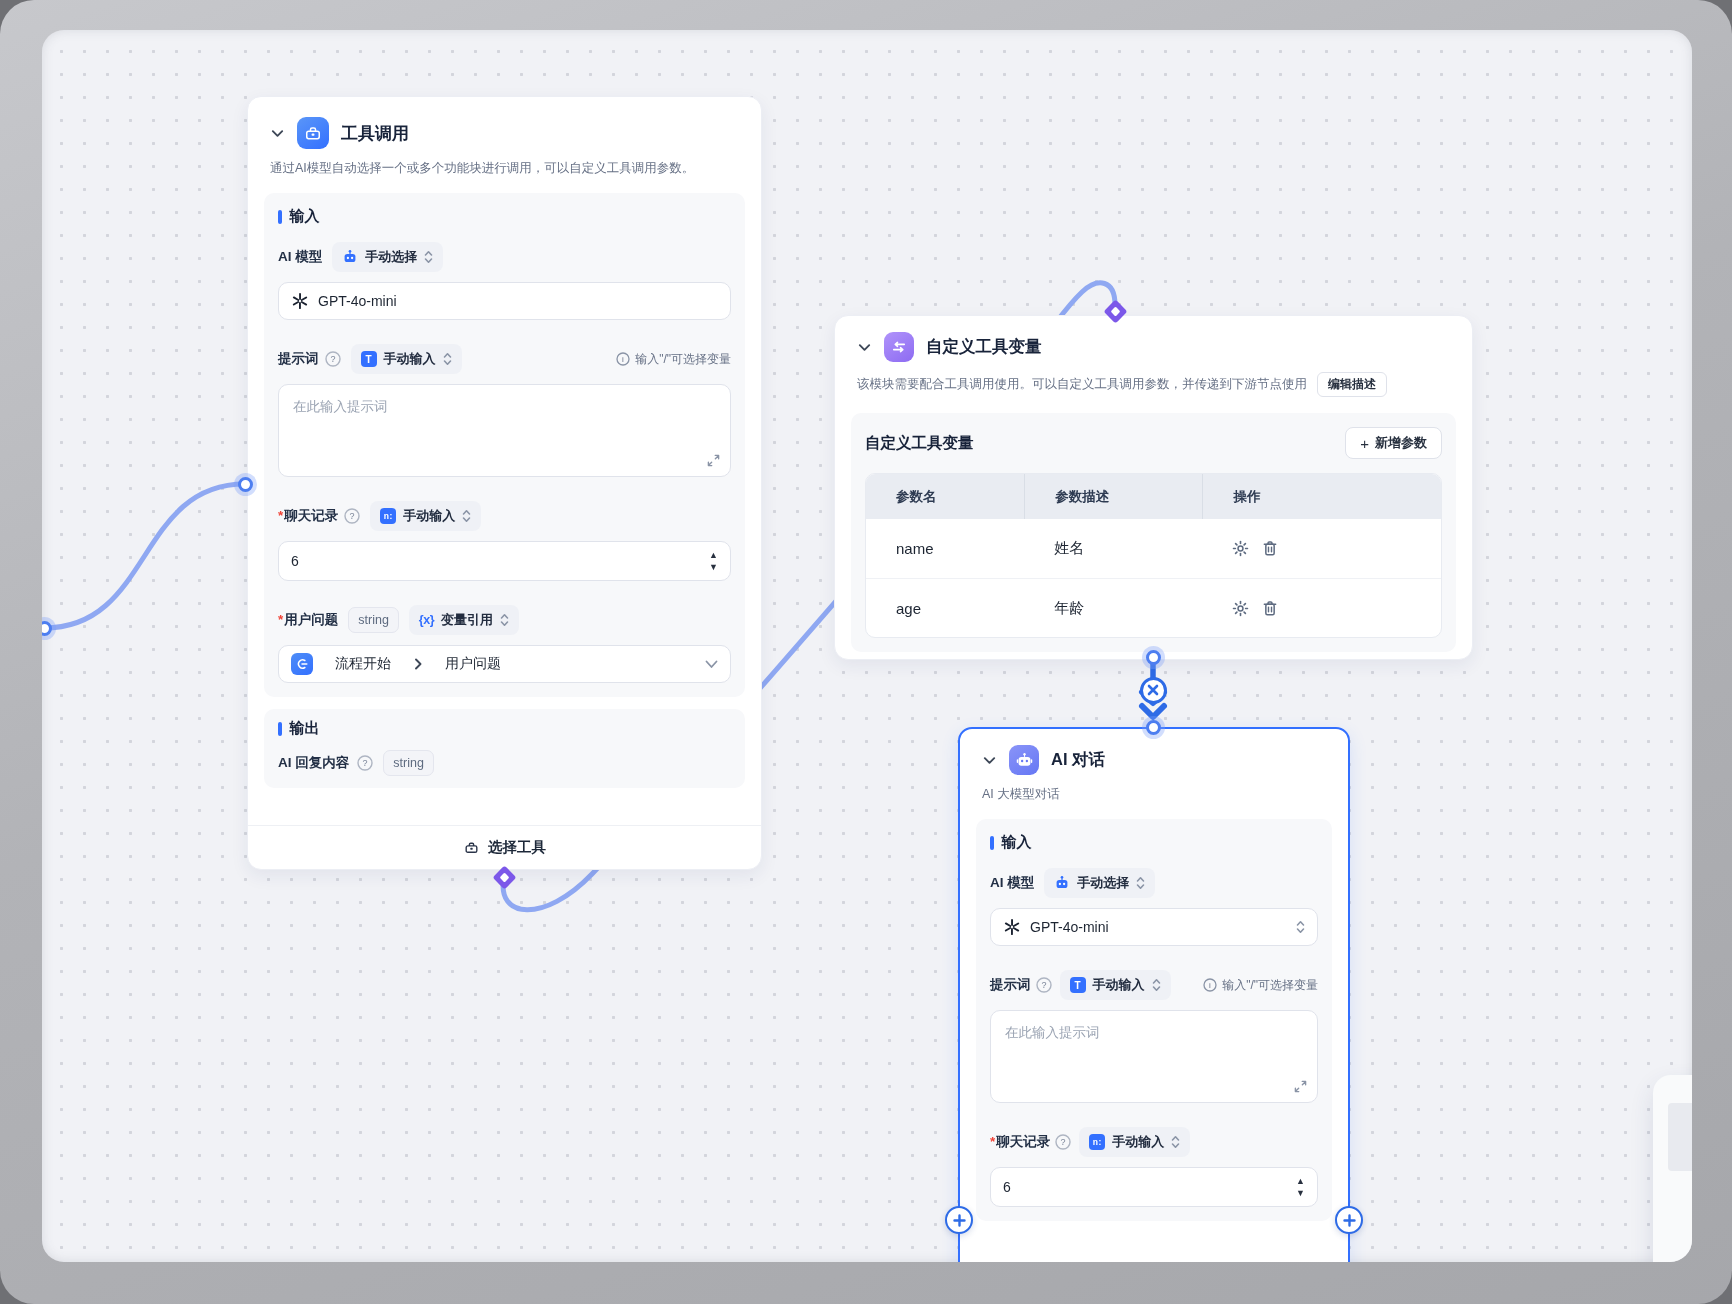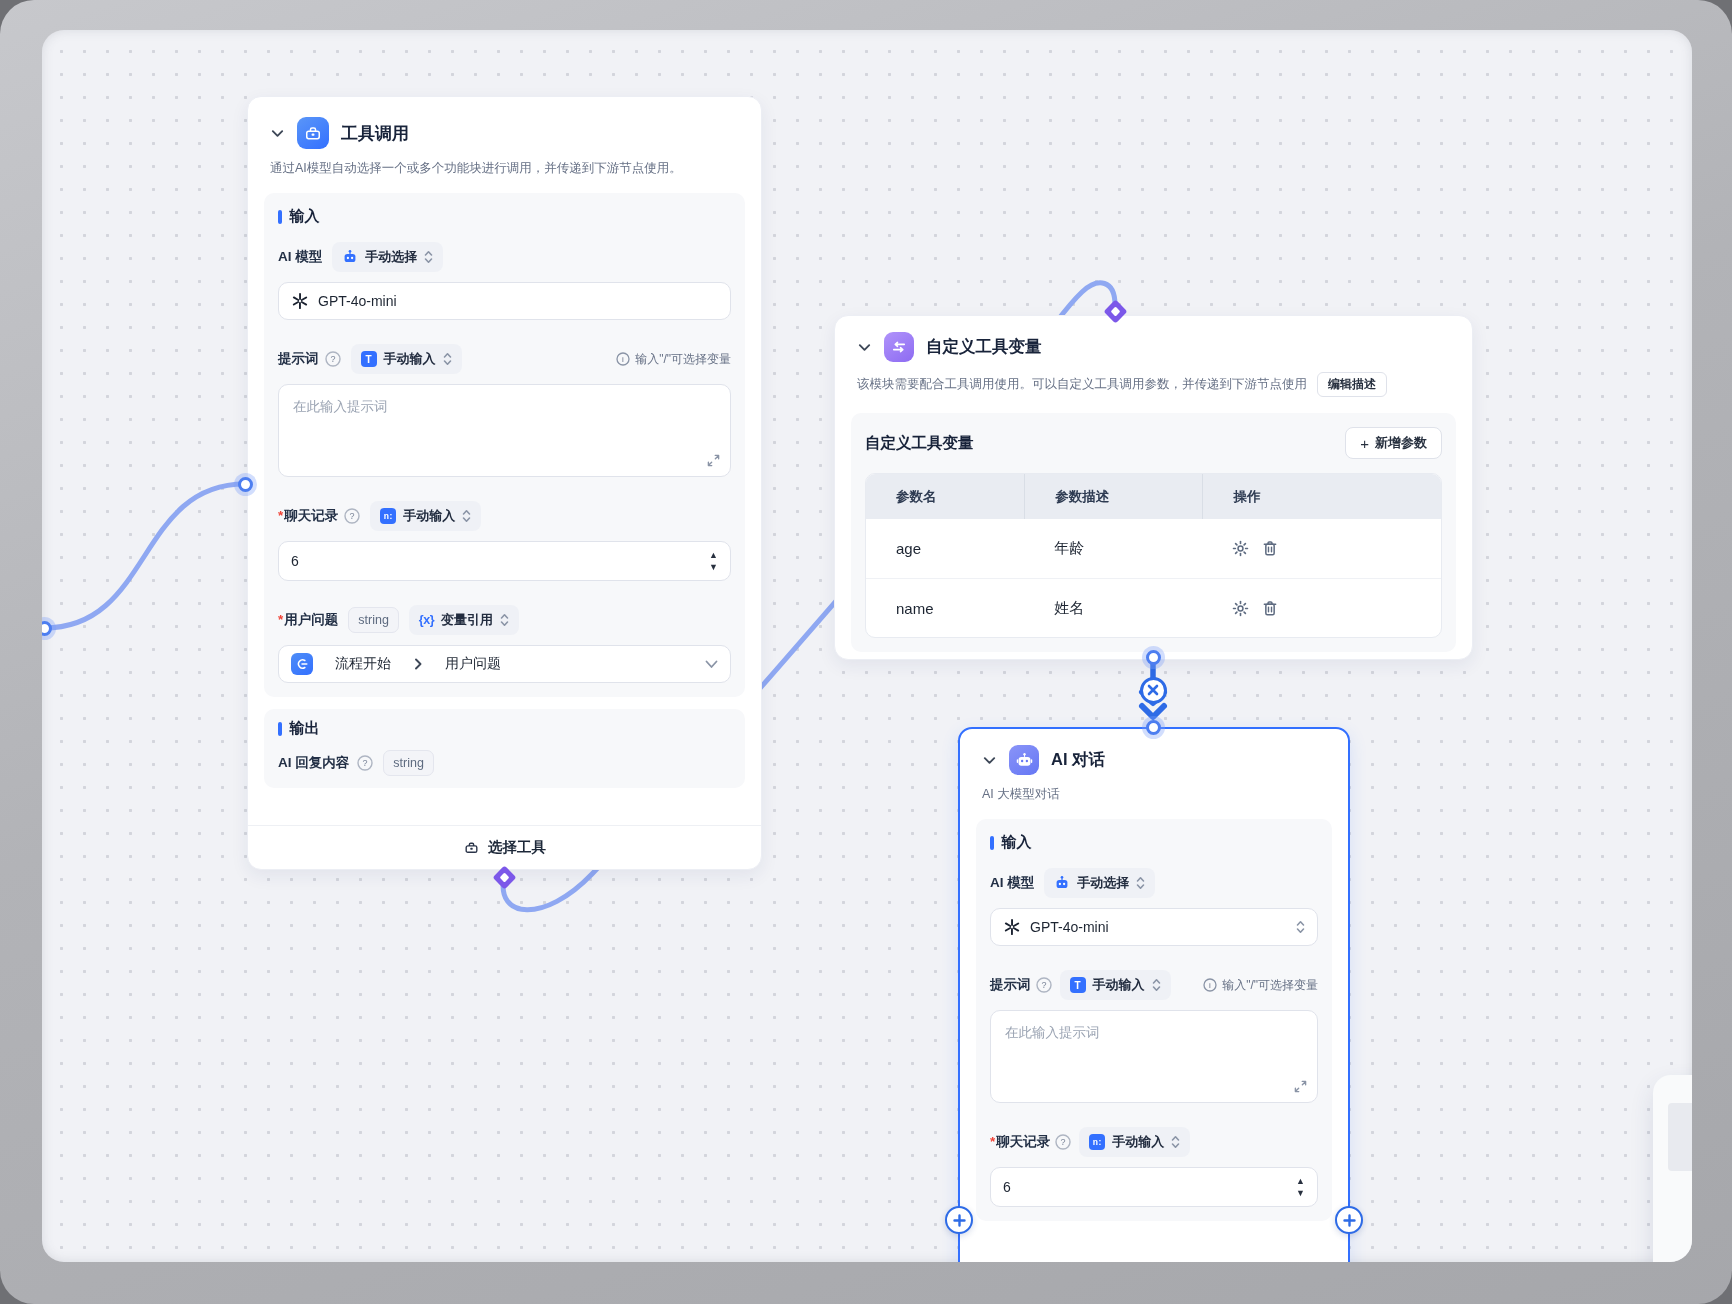--- a/index.html
+++ b/index.html
@@ -141,21 +141,21 @@
       </svg>
       <span class="node-icon icon-blue">
         <svg width="20" height="20" viewBox="0 0 32 32">
           <path d="M12 13 v-2.5 a2.5 2.5 0 0 1 2.5-2.5 h3 a2.5 2.5 0 0 1 2.5 2.5 V13" fill="none" stroke="#fff" stroke-width="2.4"></path>
           <rect x="6" y="13" width="20" height="12" rx="3" fill="none" stroke="#fff" stroke-width="2.4"></rect>
           <rect x="13.7" y="16.6" width="4.6" height="3.6" rx="1.2" fill="#fff"></rect>
         </svg>
       </span>
       <span class="node-title">工具调用</span>
     </div>
-    <div class="node-desc">通过AI模型自动选择一个或多个功能块进行调用，并传递到下游节点使用。</div>
+    <div class="node-desc">通过AI模型自动选择一个或多个功能块进行调用，可以自定义工具调用参数。</div>
 
     <div class="section">
       <div class="sec-head">
         <span class="sec-bar"></span>
         <span>输入</span>
       </div>
 
       <div class="frow first">
         <span class="flabel">AI 模型</span>
         <span class="gap"></span>
@@ -336,20 +336,51 @@
       </div>
       <table class="params">
         <thead>
           <tr>
             <th class="col1">参数名</th>
             <th class="col2">参数描述</th>
             <th>操作</th>
           </tr>
         </thead>
         <tbody>
+          <tr>
+            <td>name</td>
+            <td>姓名</td>
+            <td>
+              <span class="ops">
+                <span class="op-ic">
+                  <svg width="17" height="17" viewBox="0 0 18 18">
+                    <circle cx="9" cy="9" r="2.6" fill="none" stroke="#5e6b80" stroke-width="1.6"></circle>
+                    <g stroke="#5e6b80" stroke-width="1.7" stroke-linecap="round">
+                      <line x1="9" y1="1.6" x2="9" y2="3.6"></line>
+                          <line x1="9" y1="14.4" x2="9" y2="16.4"></line>
+                      <line x1="1.6" y1="9" x2="3.6" y2="9"></line>
+                          <line x1="14.4" y1="9" x2="16.4" y2="9"></line>
+                      <line x1="3.8" y1="3.8" x2="5.2" y2="5.2"></line>
+                          <line x1="12.8" y1="12.8" x2="14.2" y2="14.2"></line>
+                      <line x1="3.8" y1="14.2" x2="5.2" y2="12.8"></line>
+                          <line x1="12.8" y1="5.2" x2="14.2" y2="3.8"></line>
+                    </g>
+                  </svg>
+                </span>
+                <span class="op-ic">
+                  <svg width="16" height="17" viewBox="0 0 16 18">
+                    <path d="M2 4.5 h12 M6 4.5 V3 a1 1 0 0 1 1-1 h2 a1 1 0 0 1 1 1 v1.5" fill="none" stroke="#5e6b80" stroke-width="1.6" stroke-linecap="round"></path>
+                    <rect x="3.6" y="4.5" width="8.8" height="11" rx="1.6" fill="none" stroke="#5e6b80" stroke-width="1.6"></rect>
+                    <line x1="6.4" y1="7.5" x2="6.4" y2="12.5" stroke="#5e6b80" stroke-width="1.5" stroke-linecap="round"></line>
+                    <line x1="9.6" y1="7.5" x2="9.6" y2="12.5" stroke="#5e6b80" stroke-width="1.5" stroke-linecap="round"></line>
+                  </svg>
+                </span>
+              </span>
+            </td>
+          </tr>
           <tr>
             <td>age</td>
             <td>年龄</td>
             <td>
               <span class="ops">
                 <span class="op-ic">
                   <svg width="17" height="17" viewBox="0 0 18 18">
                     <circle cx="9" cy="9" r="2.6" fill="none" stroke="#5e6b80" stroke-width="1.6"></circle>
                     <g stroke="#5e6b80" stroke-width="1.7" stroke-linecap="round">
                       <line x1="9" y1="1.6" x2="9" y2="3.6"></line>
@@ -367,51 +398,20 @@
                   <svg width="16" height="17" viewBox="0 0 16 18">
                     <path d="M2 4.5 h12 M6 4.5 V3 a1 1 0 0 1 1-1 h2 a1 1 0 0 1 1 1 v1.5" fill="none" stroke="#5e6b80" stroke-width="1.6" stroke-linecap="round"></path>
                     <rect x="3.6" y="4.5" width="8.8" height="11" rx="1.6" fill="none" stroke="#5e6b80" stroke-width="1.6"></rect>
                     <line x1="6.4" y1="7.5" x2="6.4" y2="12.5" stroke="#5e6b80" stroke-width="1.5" stroke-linecap="round"></line>
                     <line x1="9.6" y1="7.5" x2="9.6" y2="12.5" stroke="#5e6b80" stroke-width="1.5" stroke-linecap="round"></line>
                   </svg>
                 </span>
               </span>
             </td>
           </tr>
-          <tr>
-            <td>name</td>
-            <td>姓名</td>
-            <td>
-              <span class="ops">
-                <span class="op-ic">
-                  <svg width="17" height="17" viewBox="0 0 18 18">
-                    <circle cx="9" cy="9" r="2.6" fill="none" stroke="#5e6b80" stroke-width="1.6"></circle>
-                    <g stroke="#5e6b80" stroke-width="1.7" stroke-linecap="round">
-                      <line x1="9" y1="1.6" x2="9" y2="3.6"></line>
-                          <line x1="9" y1="14.4" x2="9" y2="16.4"></line>
-                      <line x1="1.6" y1="9" x2="3.6" y2="9"></line>
-                          <line x1="14.4" y1="9" x2="16.4" y2="9"></line>
-                      <line x1="3.8" y1="3.8" x2="5.2" y2="5.2"></line>
-                          <line x1="12.8" y1="12.8" x2="14.2" y2="14.2"></line>
-                      <line x1="3.8" y1="14.2" x2="5.2" y2="12.8"></line>
-                          <line x1="12.8" y1="5.2" x2="14.2" y2="3.8"></line>
-                    </g>
-                  </svg>
-                </span>
-                <span class="op-ic">
-                  <svg width="16" height="17" viewBox="0 0 16 18">
-                    <path d="M2 4.5 h12 M6 4.5 V3 a1 1 0 0 1 1-1 h2 a1 1 0 0 1 1 1 v1.5" fill="none" stroke="#5e6b80" stroke-width="1.6" stroke-linecap="round"></path>
-                    <rect x="3.6" y="4.5" width="8.8" height="11" rx="1.6" fill="none" stroke="#5e6b80" stroke-width="1.6"></rect>
-                    <line x1="6.4" y1="7.5" x2="6.4" y2="12.5" stroke="#5e6b80" stroke-width="1.5" stroke-linecap="round"></line>
-                    <line x1="9.6" y1="7.5" x2="9.6" y2="12.5" stroke="#5e6b80" stroke-width="1.5" stroke-linecap="round"></line>
-                  </svg>
-                </span>
-              </span>
-            </td>
-          </tr>
         </tbody>
       </table>
     </div>
   </div>
 
   <div class="node" id="node-ai-chat" style="left:916px; top:697px; width:392px; height:600px;">
     <div class="node-header" style="padding-top:16px">
       <svg class="chev-down" viewBox="0 0 16 16">
         <polyline points="3,5.5 8,10.5 13,5.5" fill="none" stroke="#3d4757" stroke-width="2" stroke-linecap="round" stroke-linejoin="round"></polyline>
       </svg>

